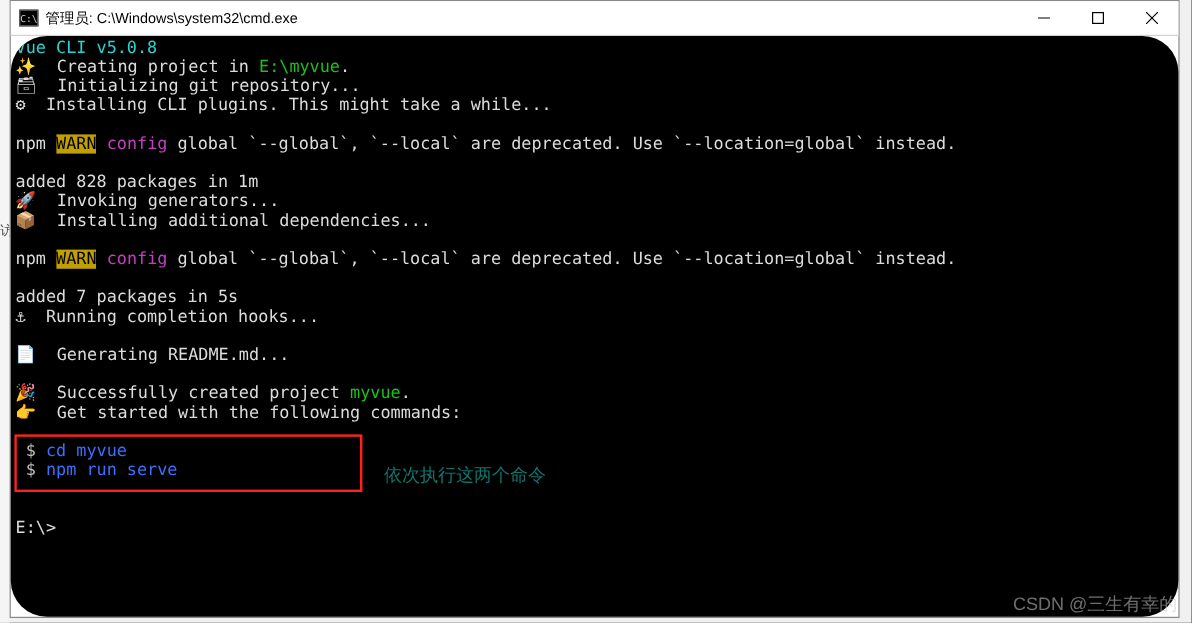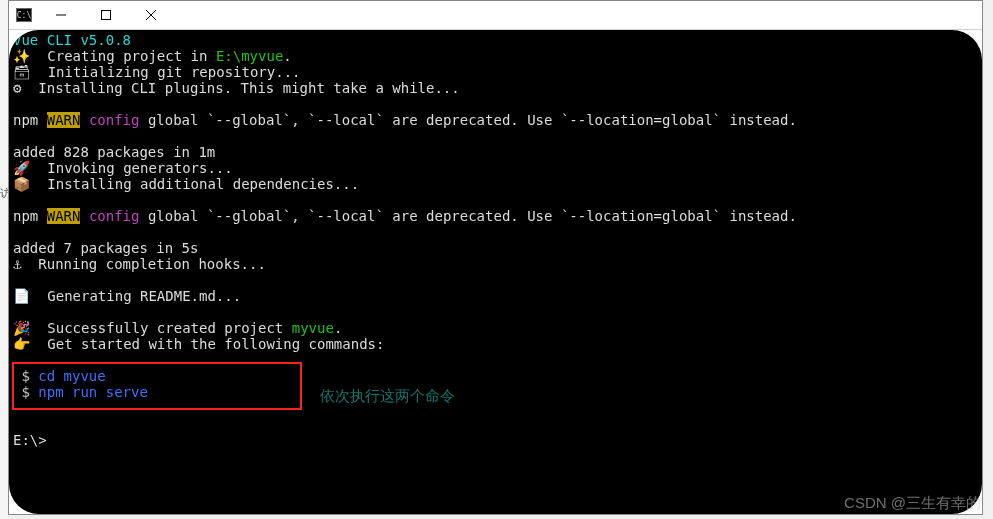--- a/index.html
+++ b/index.html
@@ -130,20 +130,21 @@
 
 <div class="left-strip">
   <div class="ch" style="margin-top:188px">访</div>
 </div>
 
 <div class="window">
   <div class="titlebar">
     <div class="titlebar-icon">
         <span>C:\</span>
       </div>
+    <div class="titlebar-text">管理员:  C:\Windows\system32\cmd.exe</div>
     <div class="win-controls">
       <div class="win-btn">
         <svg viewBox="0 0 10 10">
             <line x1="0" y1="5" x2="10" y2="5" stroke="#000" stroke-width="1"></line>
           </svg>
       </div>
       <div class="win-btn">
         <svg viewBox="0 0 10 10">
             <rect x="0.5" y="0.5" width="9" height="9" fill="none" stroke="#000" stroke-width="1"></rect>
           </svg>

